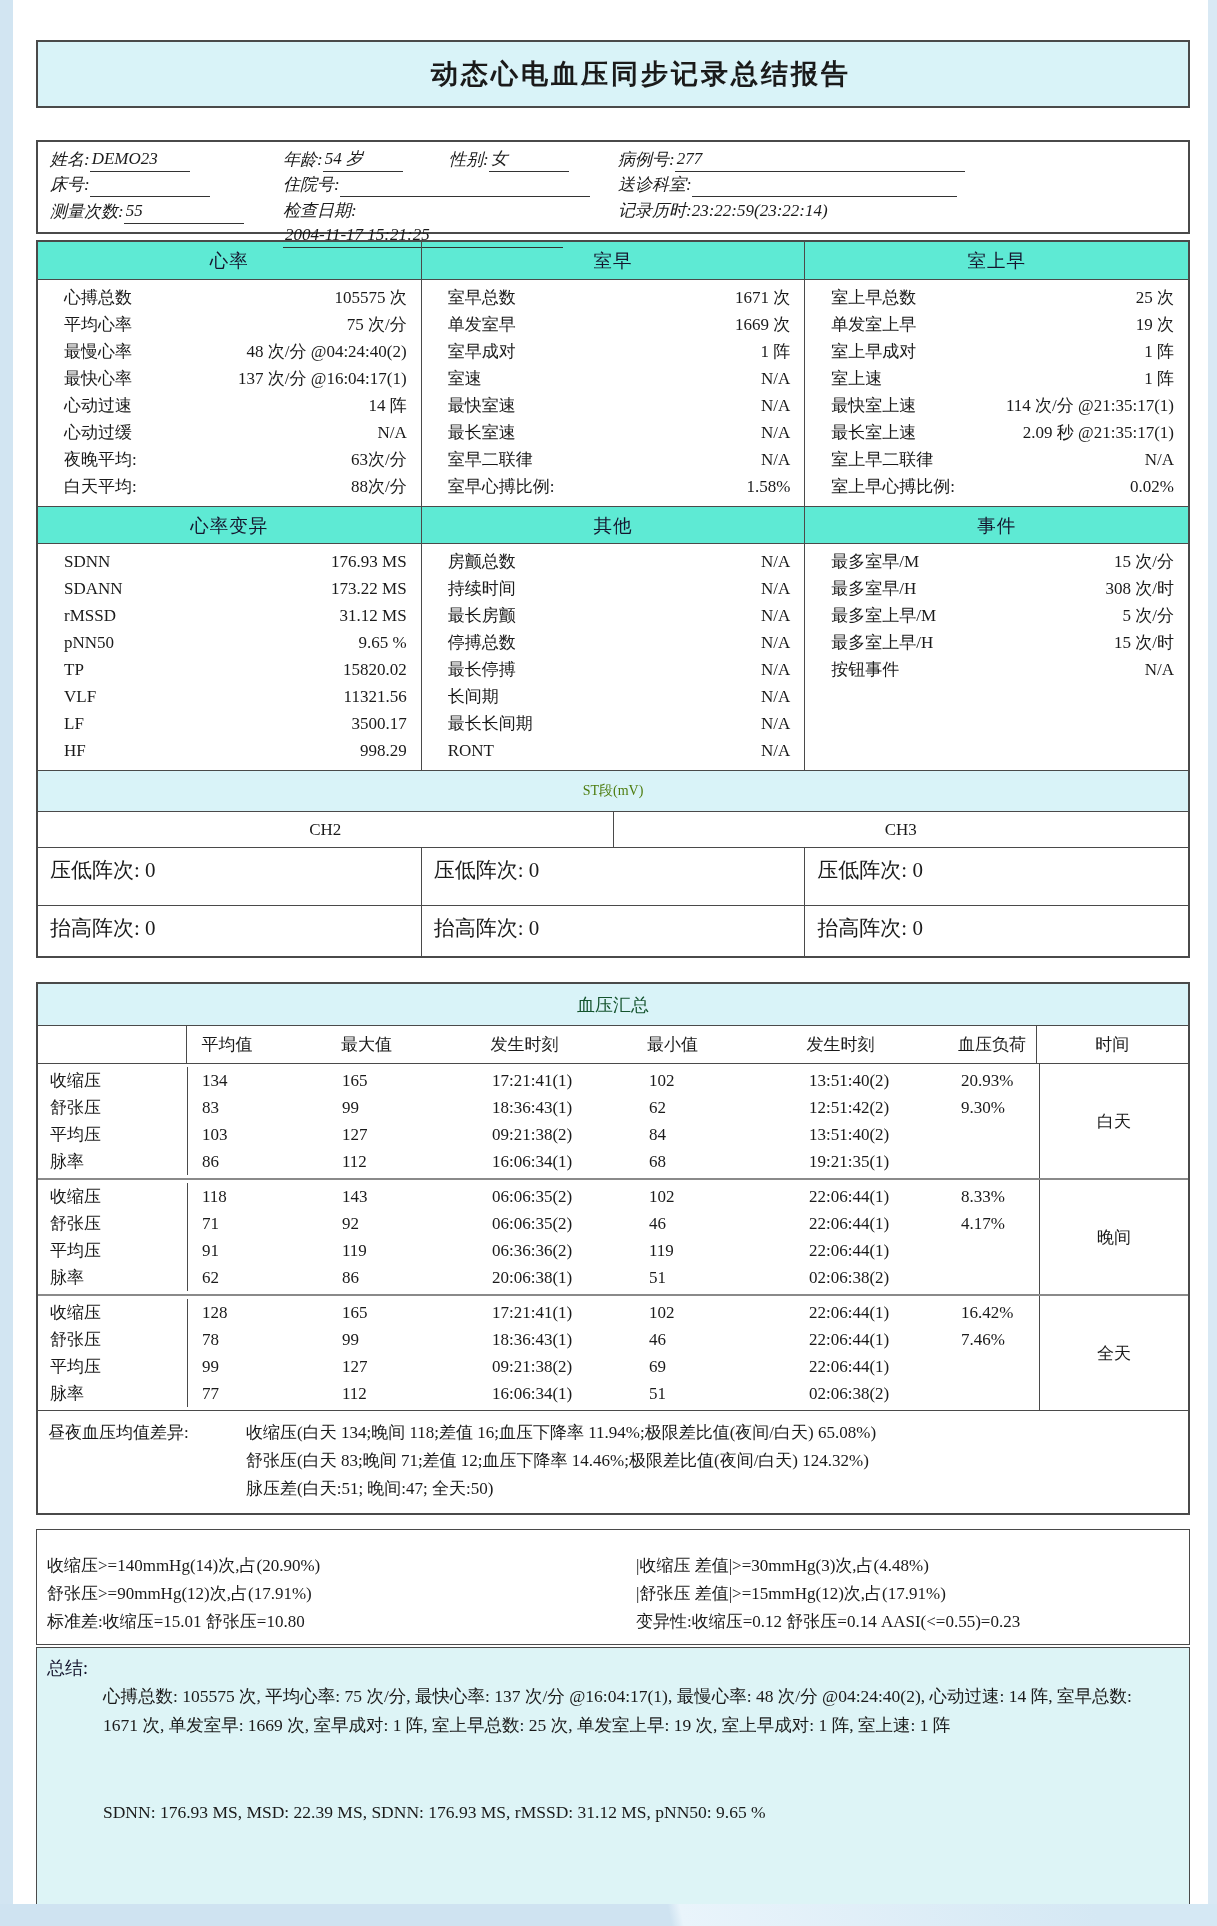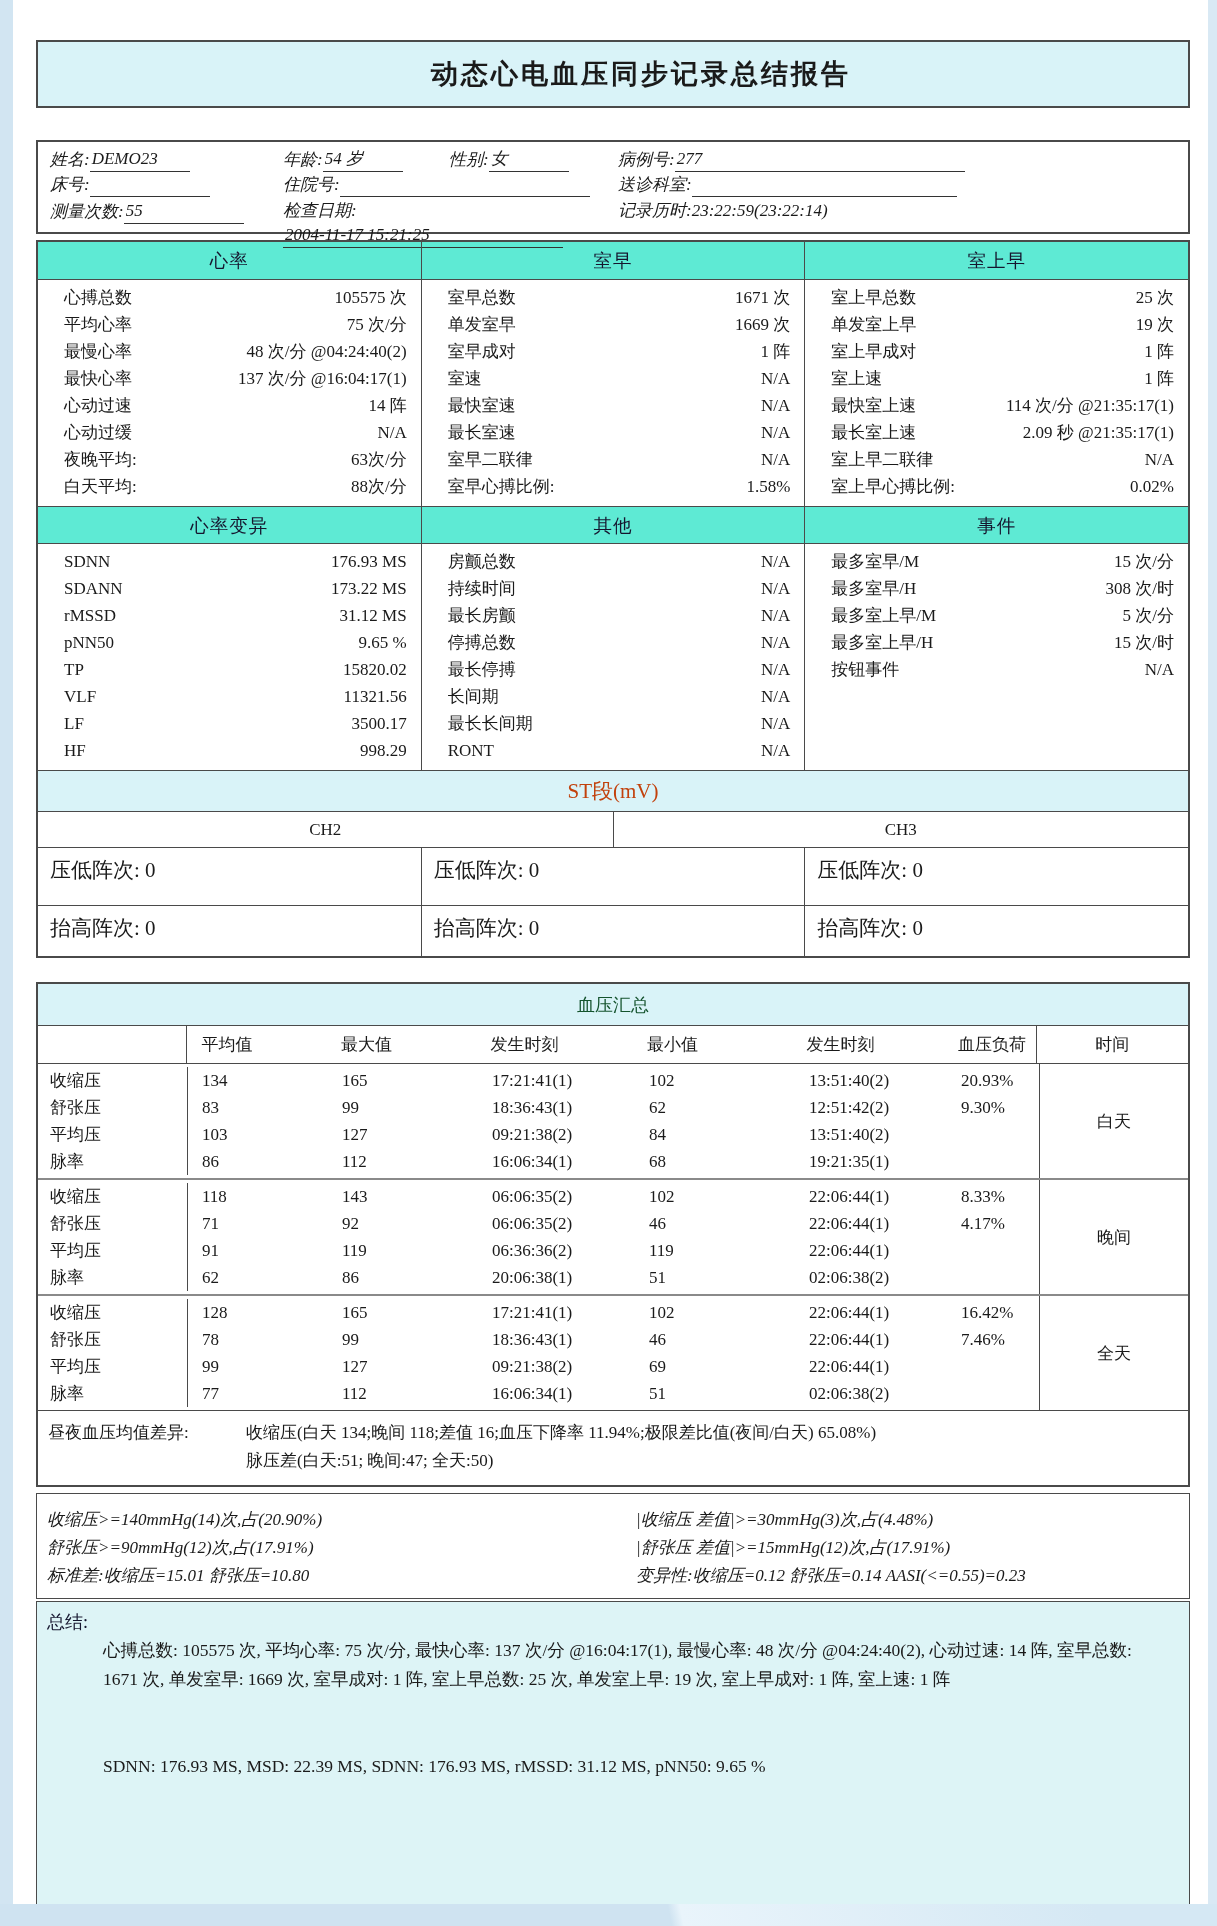--- a/index.html
+++ b/index.html
@@ -42,21 +42,21 @@
   .headrow { background:#5eead4; height:38px; border-bottom:1.5px solid #4a4a4a; }
   .headrow + .bodyrow { }
   .bodyrow { }
   .bodyrow > div { padding:4px 0 6px 12px; }
   .headrow > div { display:flex; align-items:center; justify-content:center; font-size:18.5px; color:#15152e; letter-spacing:1px; }
   .midhead { border-top:1.5px solid #4a4a4a; }
   .stat-row { display:flex; justify-content:space-between; height:27px; line-height:27px; padding:0 14px; font-size:17px; }
   .stat-row .sl { white-space:nowrap; }
   .stat-row .sv { white-space:nowrap; }
   .banner { background:#d9f3f8; height:42px; border-top:1.5px solid #4a4a4a; border-bottom:1.5px solid #4a4a4a;
-    display:flex; align-items:center; justify-content:center; font-size:21px; color:#c2410c; }
+    display:flex; align-items:center; justify-content:center; font-size:14px; color:#4d7c0f; }
   .chrow { height:36px; border-bottom:1.5px solid #4a4a4a; }
   .chrow > div { display:flex; align-items:center; justify-content:center; font-size:17px; }
   .strow  { height:58px; border-bottom:1.5px solid #4a4a4a; }
   .strow2 { height:50px; }
   .strow > div, .strow2 > div { padding:8px 12px; font-size:21px; }
 
   
   .bp-box { margin-top:24px; border:2px solid #4a4a4a; }
   .bp-banner { background:#d9f3f8; height:42px; border-bottom:1.5px solid #4a4a4a;
     display:flex; align-items:center; justify-content:center; font-size:18px; color:#14532d; }
@@ -72,21 +72,21 @@
   .bp-r { display:flex; height:27px; line-height:27px; font-size:17px; }
   .bp-r .c0 { height:27px; }
   .bp-period { width:153px; border-left:1.5px solid #4a4a4a; display:flex; align-items:center; justify-content:center; font-size:17px; }
   .bp-diff { border-top:1.5px solid #4a4a4a; padding:8px 0 10px 0; font-size:17px; line-height:28px; }
   .diff-l1 { display:flex; }
   .diff-label { width:208px; padding-left:10px; white-space:nowrap; }
   .diff-text { flex:1; }
   .diff-cont { padding-left:208px; }
 
   
-  .stats-box { margin-top:6px; border:1.5px solid #4a4a4a; padding:12px 0 8px 0; font-size:17px;font-style:italic; }
+  .stats-box { margin-top:14px; border:1.5px solid #4a4a4a; padding:22px 0 8px 0; font-size:17px; }
   .stats-row { display:flex; height:28px; line-height:28px; }
   .stats-left { width:52%; padding-left:10px; white-space:nowrap; }
   .stats-right { flex:1; white-space:nowrap; }
 
   
   .summary-box { margin-top:2px; border:1.5px solid #4a4a4a; background:#ddf4f6;
     height:344px; position:relative; padding:8px 0 0 0; }
   .sum-label { font-size:18px; padding-left:10px; color:#15152e; }
   .sum-p1 { padding:2px 22px 0 66px; font-size:17.5px; line-height:29px; }
   .sum-p2 { margin-top:62px; padding-left:66px; font-size:17.5px; }
@@ -531,20 +531,21 @@
         </div>
       </div>
       <div class="bp-period">全天</div>
     </div>
 
     <div class="bp-diff">
       <div class="diff-l1">
         <span class="diff-label">昼夜血压均值差异:</span>
         <span class="diff-text">收缩压(白天 134;晚间 118;差值 16;血压下降率 11.94%;极限差比值(夜间/白天) 65.08%)</span>
       </div>
+      <div class="diff-cont">舒张压(白天 83;晚间 71;差值 12;血压下降率 14.46%;极限差比值(夜间/白天) 124.32%)</div>
       <div class="diff-cont">脉压差(白天:51; 晚间:47; 全天:50)</div>
     </div>
   </div>
 
   <div class="stats-box">
     <div class="stats-row">
       <div class="stats-left">收缩压&gt;=140mmHg(14)次,占(20.90%)</div>
       <div class="stats-right">|收缩压 差值|&gt;=30mmHg(3)次,占(4.48%)</div>
     </div>
     <div class="stats-row">

